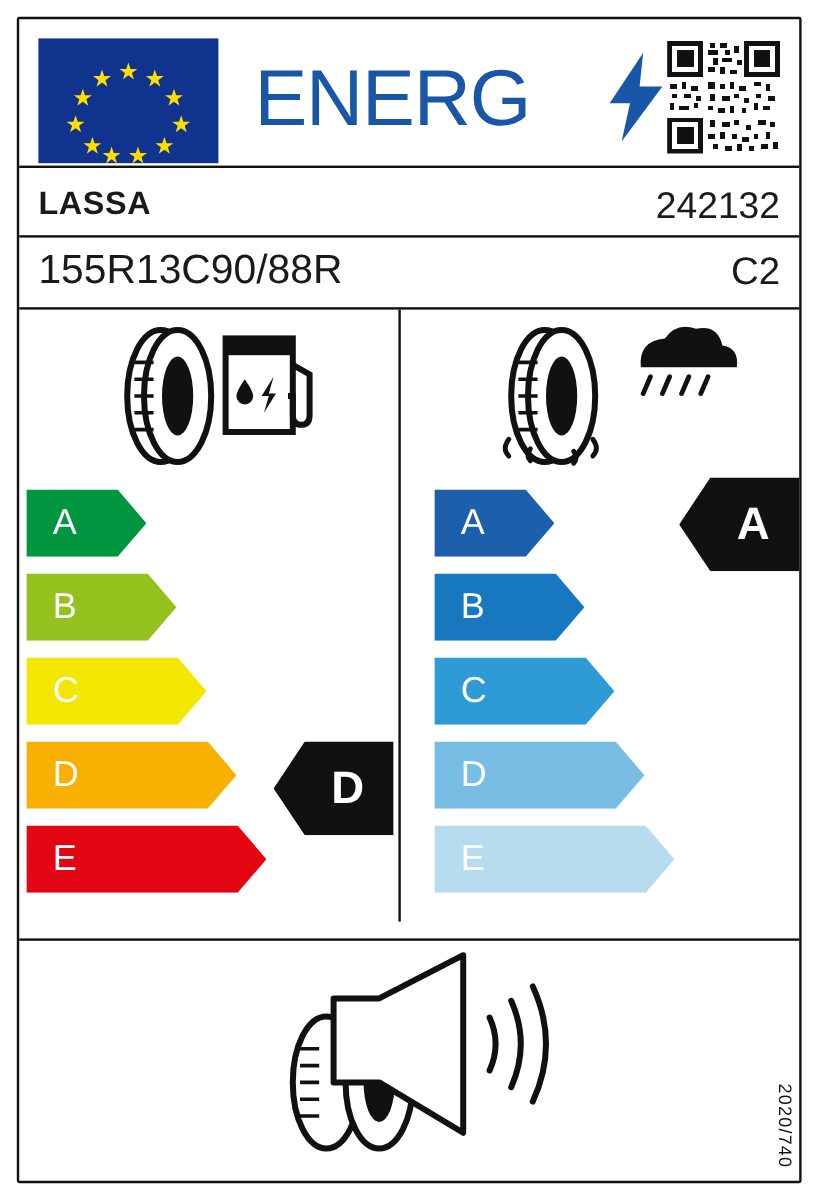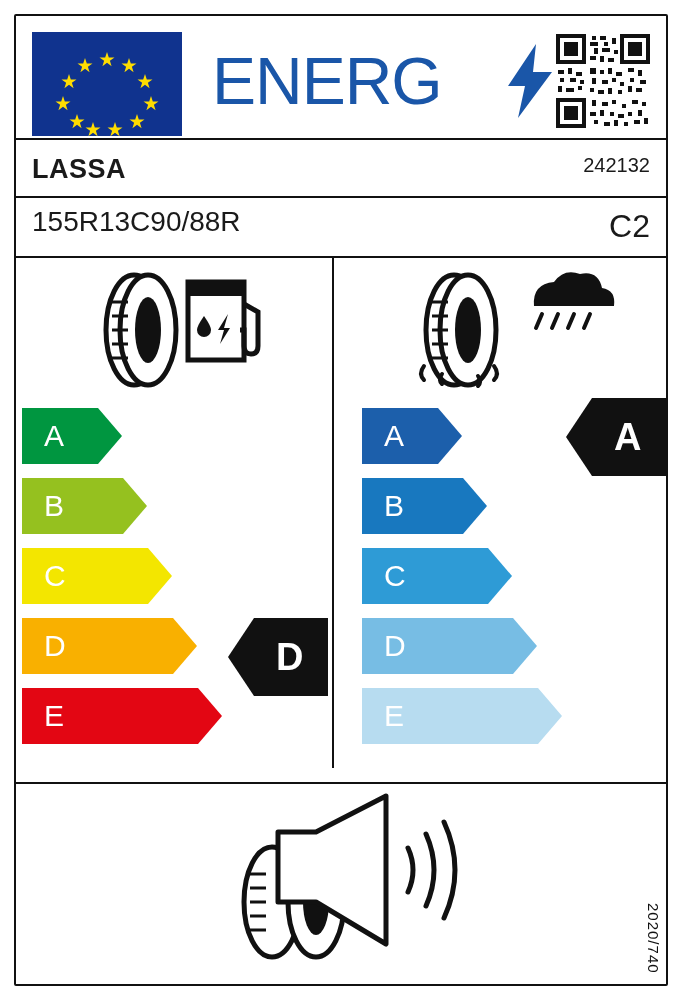--- a/index.html
+++ b/index.html
@@ -94,37 +94,37 @@
     left: 16px;
     top: 14px;
     font-size: 27px;
     font-weight: bold;
     letter-spacing: 0.5px;
   }
   .type-code {
     position: absolute;
     right: 16px;
     top: 14px;
-    font-size: 20px;
+    font-size: 31px;
     text-align: right;
   }
 
   
   .size-row {
     position: absolute;
     left: 16px;
     top: 198px;
     width: 650px;
     height: 50px;
   }
   .tyre-size {
     position: absolute;
     left: 16px;
     top: 8px;
-    font-size: 28px;
+    font-size: 34px;
   }
   .tyre-class {
     position: absolute;
     right: 16px;
     top: 10px;
     font-size: 32px;
   }
 
   
   .panel-divider {

